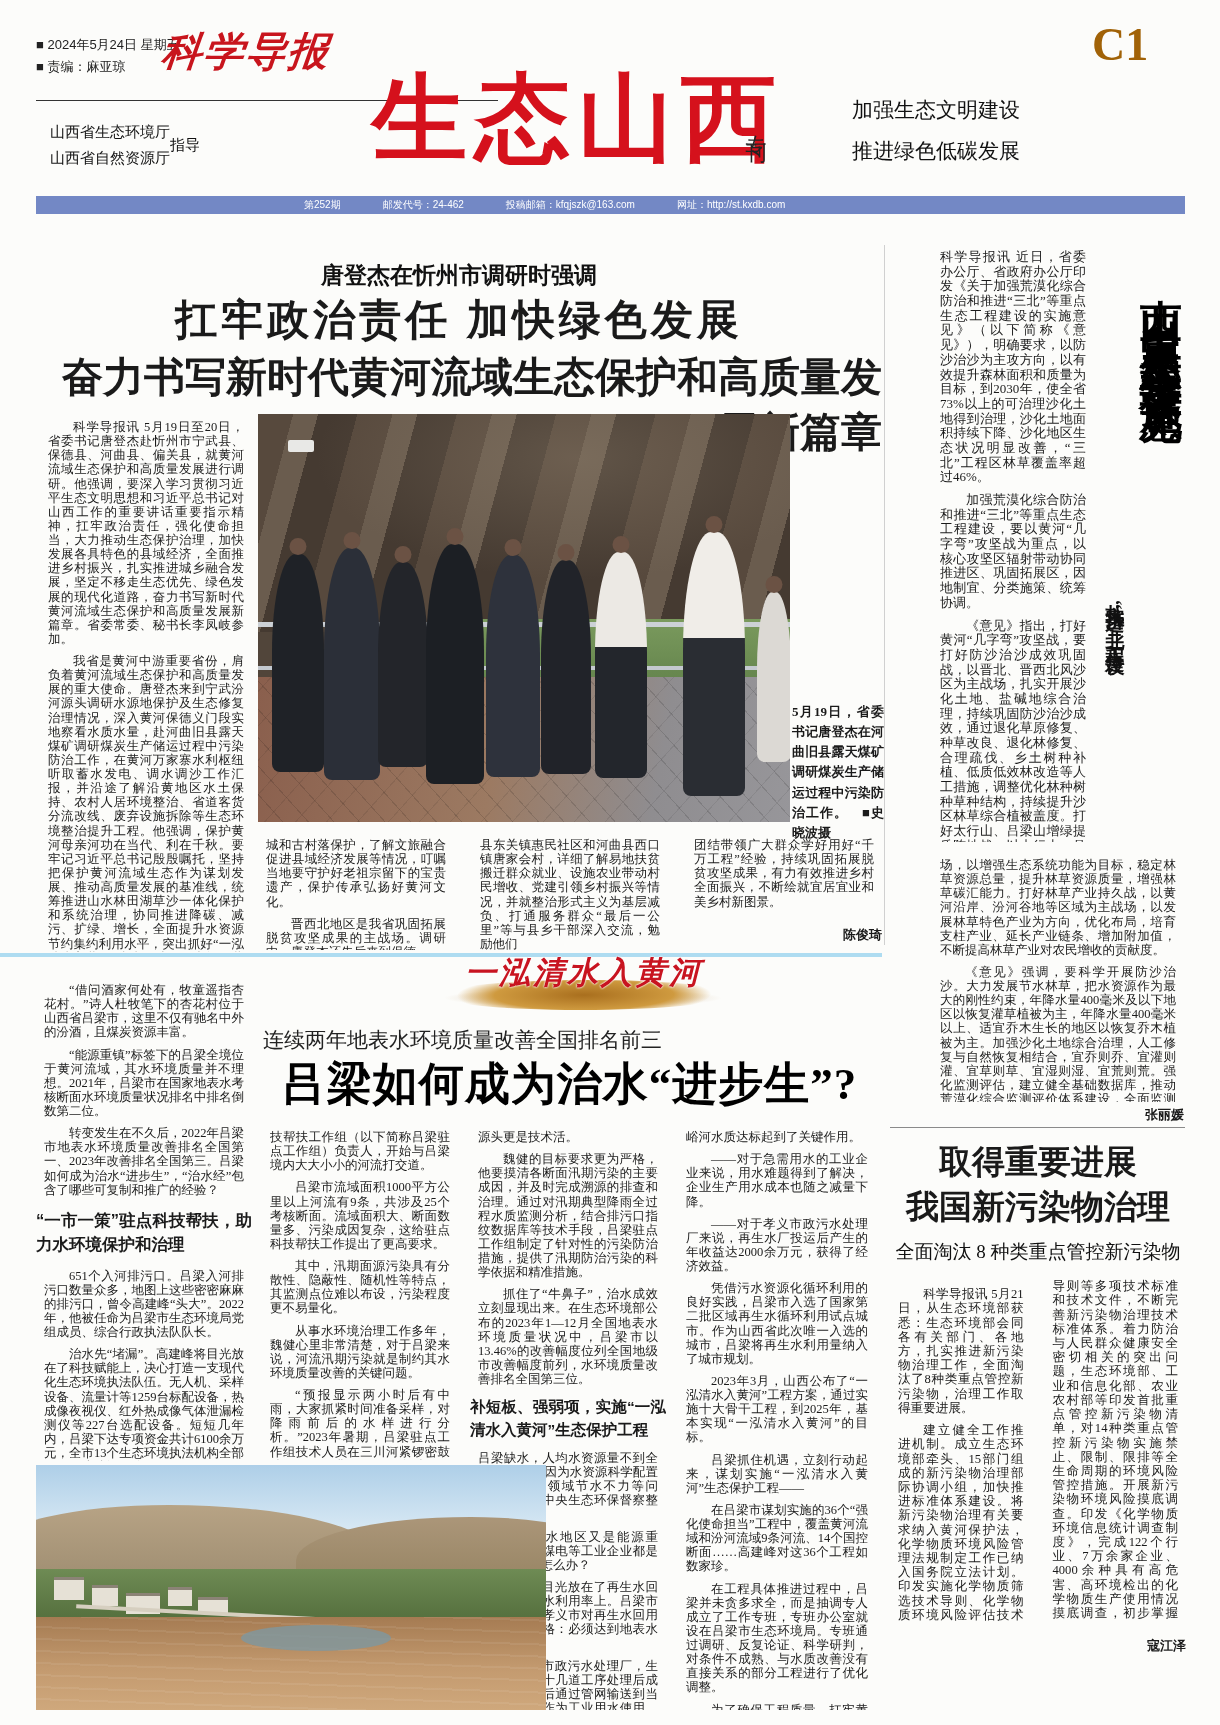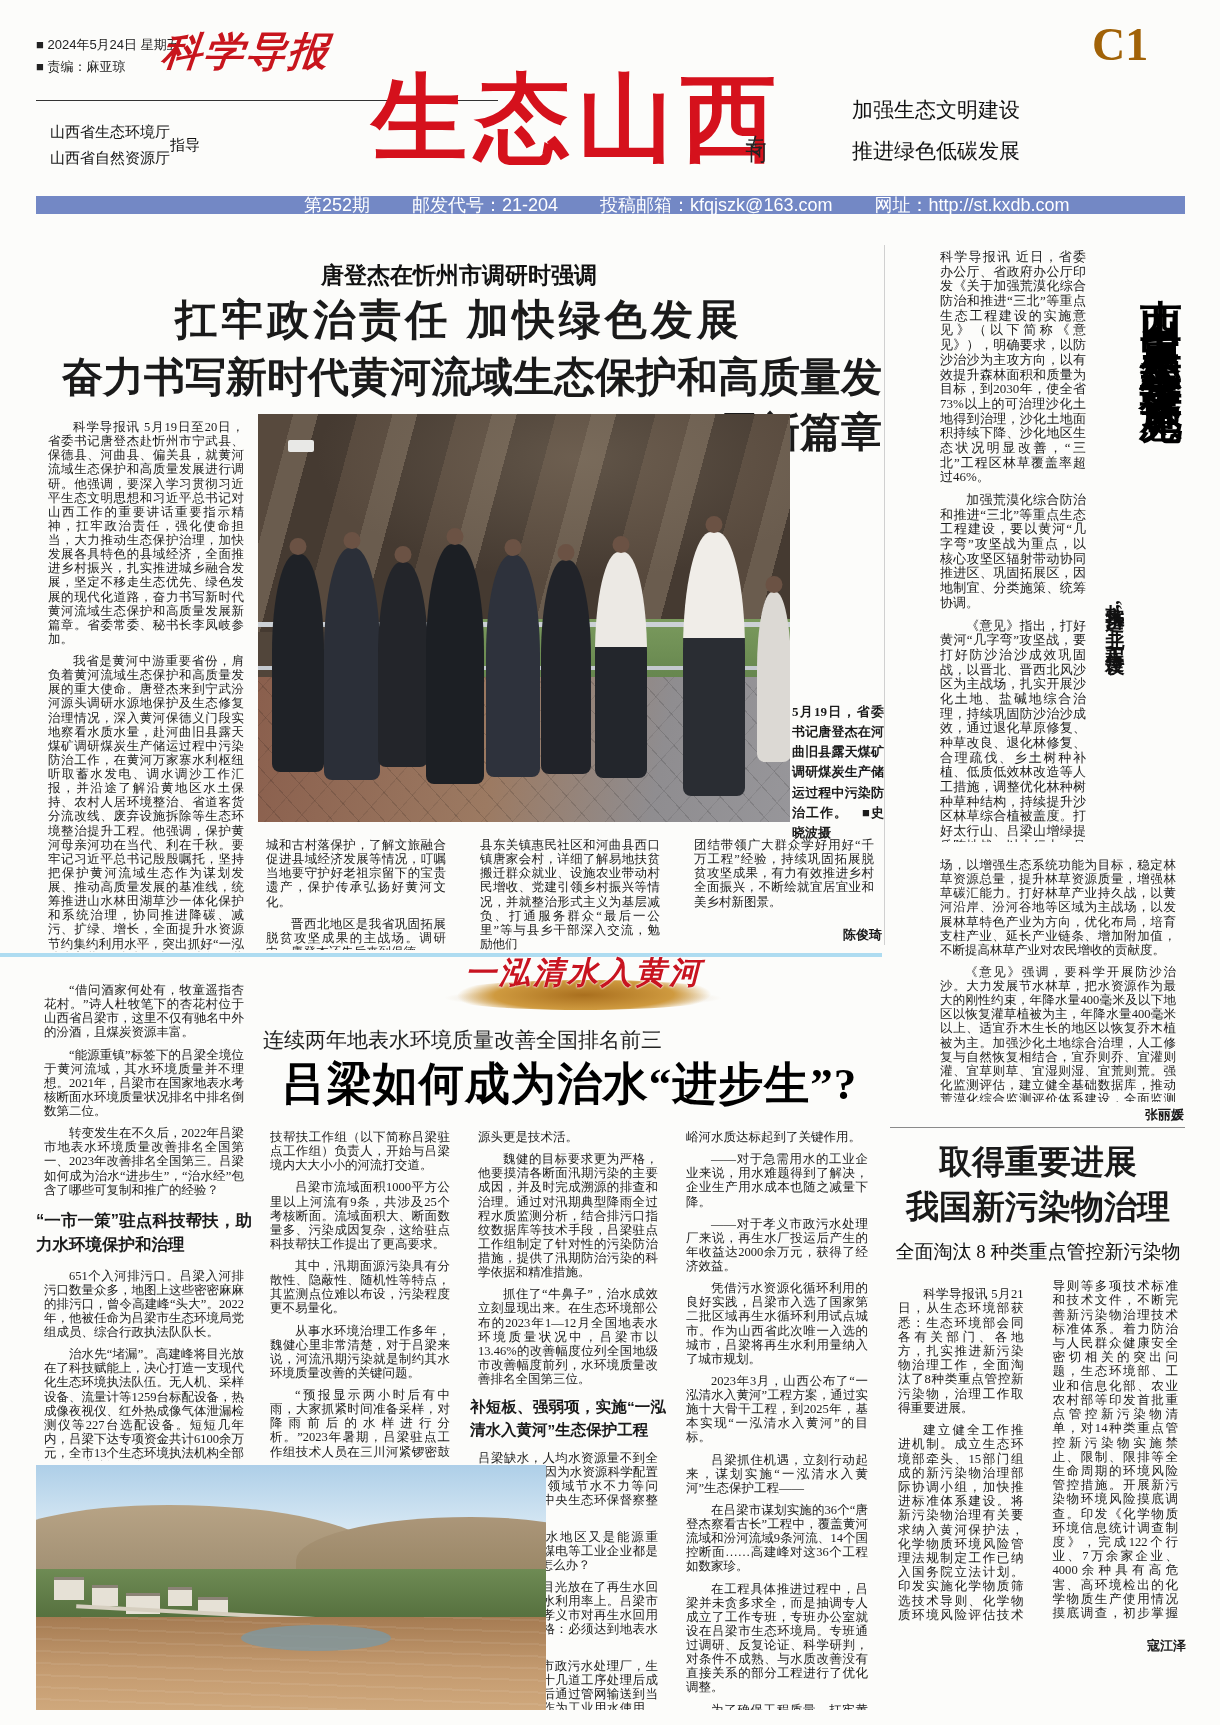--- a/index.html
+++ b/index.html
@@ -10,21 +10,21 @@
   .meta{font-size:13px;color:#222;font-family:"Liberation Sans","DejaVu Sans",sans-serif;}
   .hrule{background:#333;height:1px;}
   .logo{font-size:40px;font-weight:bold;font-style:italic;color:#c8151d;transform:skewX(-6deg);letter-spacing:2px;}
   .guidance{display:flex;align-items:center;font-size:15px;line-height:1.7;color:#111;}
   .guidance .suffix{margin-left:0;font-size:15px;}
   .masthead{font-size:95px;font-weight:bold;color:#d5111c;letter-spacing:8px;line-height:1;}
   .zhuankan{writing-mode:vertical-rl;font-size:21px;letter-spacing:8px;color:#222;}
   .slogan{font-size:21px;line-height:1.95;color:#111;}
   .edition{font-size:46px;font-weight:bold;color:#a16207;}
   .infobar{left:36px;top:196px;width:1149px;height:18px;background:#7388c5;color:#fff;
-           font-size:18px;display:flex;gap:42px;align-items:center;padding-left:268px;box-sizing:border-box;
+           font-size:10px;display:flex;gap:42px;align-items:center;padding-left:268px;box-sizing:border-box;
            font-family:"Liberation Sans","DejaVu Sans",sans-serif;}
   
   .body{font-size:12.5px;line-height:1.13;text-align:justify;overflow:hidden;}
   .body p{margin:8px;text-indent:2em;}
   .cont p:first-child{text-indent:0;}
   .byline{text-align:right;font-weight:bold;font-size:13px;}
   
   .kicker1{width:100%;text-align:center;font-size:23px;font-weight:600;
            font-family:"Liberation Sans","DejaVu Sans",sans-serif;color:#111;}
   .h1a{width:100%;text-align:center;font-size:42px;font-weight:800;letter-spacing:4px;
@@ -126,21 +126,21 @@
   <div class="abs masthead" style="left:372px;top:72px;">生态山西</div>
   <div class="abs zhuankan" style="left:742px;top:118px;">专刊</div>
   <div class="abs slogan" style="left:852px;top:90px;">
     <div>加强生态文明建设</div>
     <div>推进绿色低碳发展</div>
   </div>
   <div class="abs edition" style="left:1092px;top:18px;">C1</div>
 
   <div class="abs infobar">
     <span>第252期</span>
-    <span>邮发代号：21-204</span>
+    <span>邮发代号：24-462</span>
     <span>投稿邮箱：kfqjszk@163.com</span>
     <span>网址：http://st.kxdb.com</span>
   </div>
 
   <div class="abs" style="left:36px;top:240px;width:846px;height:714px;">
     <div class="abs kicker1" style="top:20px;">唐登杰在忻州市调研时强调</div>
     <div class="abs h1a" style="top:52px;">扛牢政治责任  加快绿色发展</div>
     <div class="abs h1b" style="top:110px;">奋力书写新时代黄河流域生态保护和高质量发展新篇章</div>
 
     <div class="abs body" style="left:4px;top:172px;width:212px;height:540px;">
@@ -256,21 +256,21 @@
   </div>
 
   <div class="abs body cont" style="left:678px;top:1122px;width:198px;height:588px;">
     <div class="cont">
         <p>峪河水质达标起到了关键作用。</p>
         <p>——对于急需用水的工业企业来说，用水难题得到了解决，企业生产用水成本也随之减量下降。</p>
         <p>——对于孝义市政污水处理厂来说，再生水厂投运后产生的年收益达2000余万元，获得了经济效益。</p>
         <p>凭借污水资源化循环利用的良好实践，吕梁市入选了国家第二批区域再生水循环利用试点城市。作为山西省此次唯一入选的城市，吕梁将再生水利用量纳入了城市规划。</p>
         <p>2023年3月，山西公布了“一泓清水入黄河”工程方案，通过实施十大骨干工程，到2025年，基本实现“一泓清水入黄河”的目标。</p>
         <p>吕梁抓住机遇，立刻行动起来，谋划实施“一泓清水入黄河”生态保护工程——</p>
-        <p>在吕梁市谋划实施的36个“唐登杰察看古长”工程中，覆盖黄河流域和汾河流域9条河流、14个国控断面……高建峰对这36个工程如数家珍。</p>
+        <p>在吕梁市谋划实施的36个“强化使命担当”工程中，覆盖黄河流域和汾河流域9条河流、14个国控断面……高建峰对这36个工程如数家珍。</p>
         <p>在工程具体推进过程中，吕梁并未贪多求全，而是抽调专人成立了工作专班，专班办公室就设在吕梁市生态环境局。专班通过调研、反复论证、科学研判，对条件不成熟、与水质改善没有直接关系的部分工程进行了优化调整。</p>
         <p>为了确保工程质量，扛牢黄河流域生态保护和高质量发展的政治责任，吕梁市生态环境局党组书记张小武、市纪委监委第五监督检查室和驻局纪检组主要负责人，多次赴“一泓清水入黄河”生态保护重点工程现场开展督查。</p>
         <p>目前，36个工程已经实施完成12个，预计今年年底完成一半工程。</p>
       </div>
 
   </div>
 
   <div class="abs photo2" style="left:36px;top:1465px;width:510px;height:245px;">
     <div class="p2sky"></div>
     <div class="p2hill1"></div>

